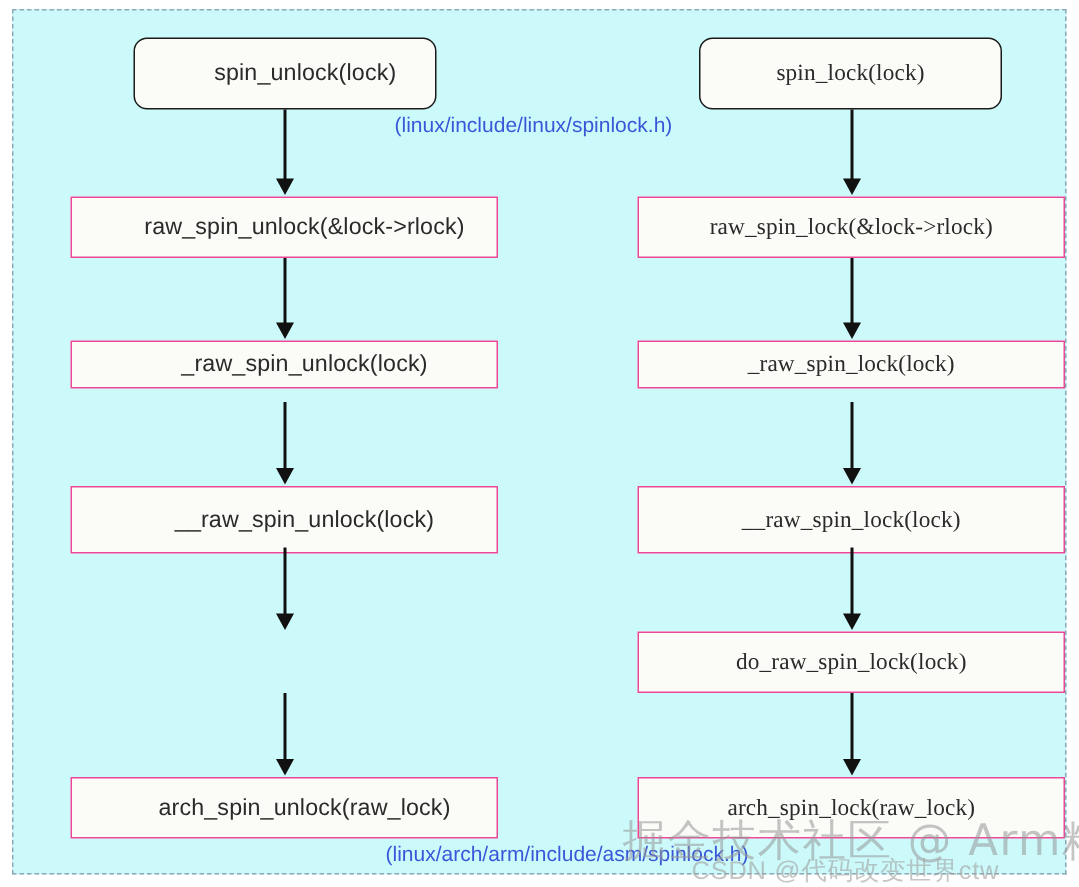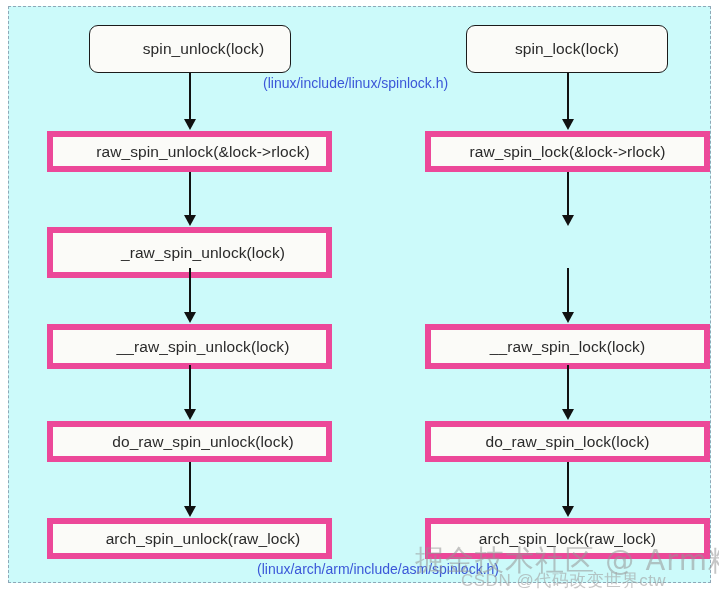--- a/index.html
+++ b/index.html
@@ -30,42 +30,42 @@
     height: 577px;
     box-sizing: border-box;
     background: #ccfafa;
     border: 1px dashed #8ea8b8;
   }
   
   .node {
     position: absolute;
     box-sizing: border-box;
     background: #fbfbf8;
-    border: 6px solid #ec4899;
+    border: 1px solid #ec4899;
     display: flex;
     align-items: center;
     justify-content: center;
     color: #2a2a2a;
     font-size: 15.5px;
     letter-spacing: 0.1px;
     white-space: nowrap;
   }
   .node.rounded {
     border-radius: 9px;
     border: 1.2px solid #1b1b1b;
   }
   
   .col-left  { left: 38px;  width: 285px; padding-left: 27px; }
-  .col-right { left: 416px; width: 285px; }
+  .col-right { left: 416px; width: 285px; font-family: Liberation Serif, serif; }
   .col-left.rounded  { left: 80px;  width: 202px; }
   .col-right.rounded { left: 457px; width: 202px; }
 
   .row0 { top: 18px;  height: 48px; }
   .row1 { top: 124px; height: 41px; }
-  .row2 { top: 220px; height: 51px; }
+  .row2 { top: 220px; height: 32px; }
   .row3 { top: 317px; height: 45px; }
   .row4 { top: 414px; height: 41px; }
   .row5 { top: 511px; height: 41px; }
 
   
   .arrow {
     position: absolute;
     width: 14px;
   }
   .arrow .shaft {
@@ -156,21 +156,20 @@
       <div class="head"></div>
     </div>
 
     <div class="node col-left row3">__raw_spin_unlock(lock)</div>
 
     <div class="arrow arr-left a3">
       <div class="shaft"></div>
       <div class="head"></div>
     </div>
 
-    <div class="node col-left row4">do_raw_spin_unlock(lock)</div>
 
     <div class="arrow arr-left a4">
       <div class="shaft"></div>
       <div class="head"></div>
     </div>
 
     <div class="node col-left row5">arch_spin_unlock(raw_lock)</div>
 
     <div class="node rounded col-right row0">spin_lock(lock)</div>
 
@@ -179,20 +178,21 @@
       <div class="head"></div>
     </div>
 
     <div class="node col-right row1">raw_spin_lock(&amp;lock-&gt;rlock)</div>
 
     <div class="arrow arr-right a1">
       <div class="shaft"></div>
       <div class="head"></div>
     </div>
 
+    <div class="node col-right row2">_raw_spin_lock(lock)</div>
 
     <div class="arrow arr-right a2">
       <div class="shaft"></div>
       <div class="head"></div>
     </div>
 
     <div class="node col-right row3">__raw_spin_lock(lock)</div>
 
     <div class="arrow arr-right a3">
       <div class="shaft"></div>

